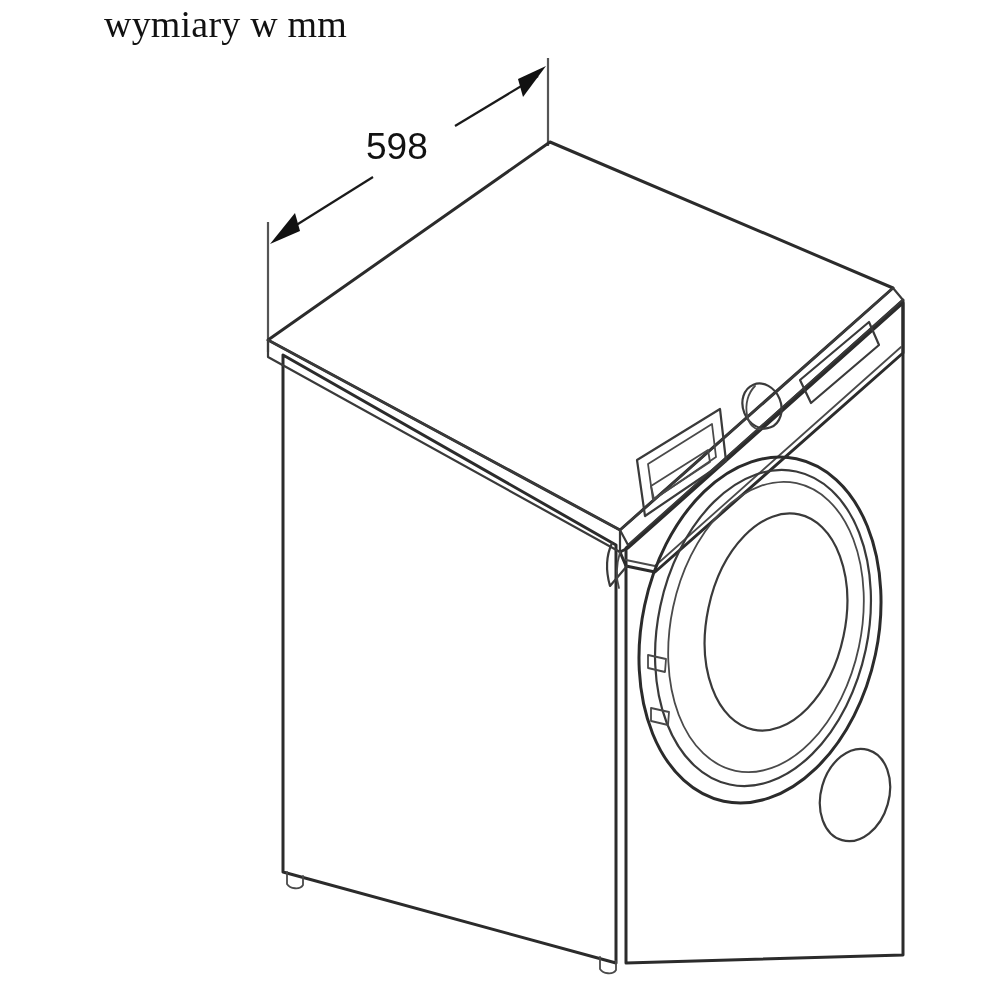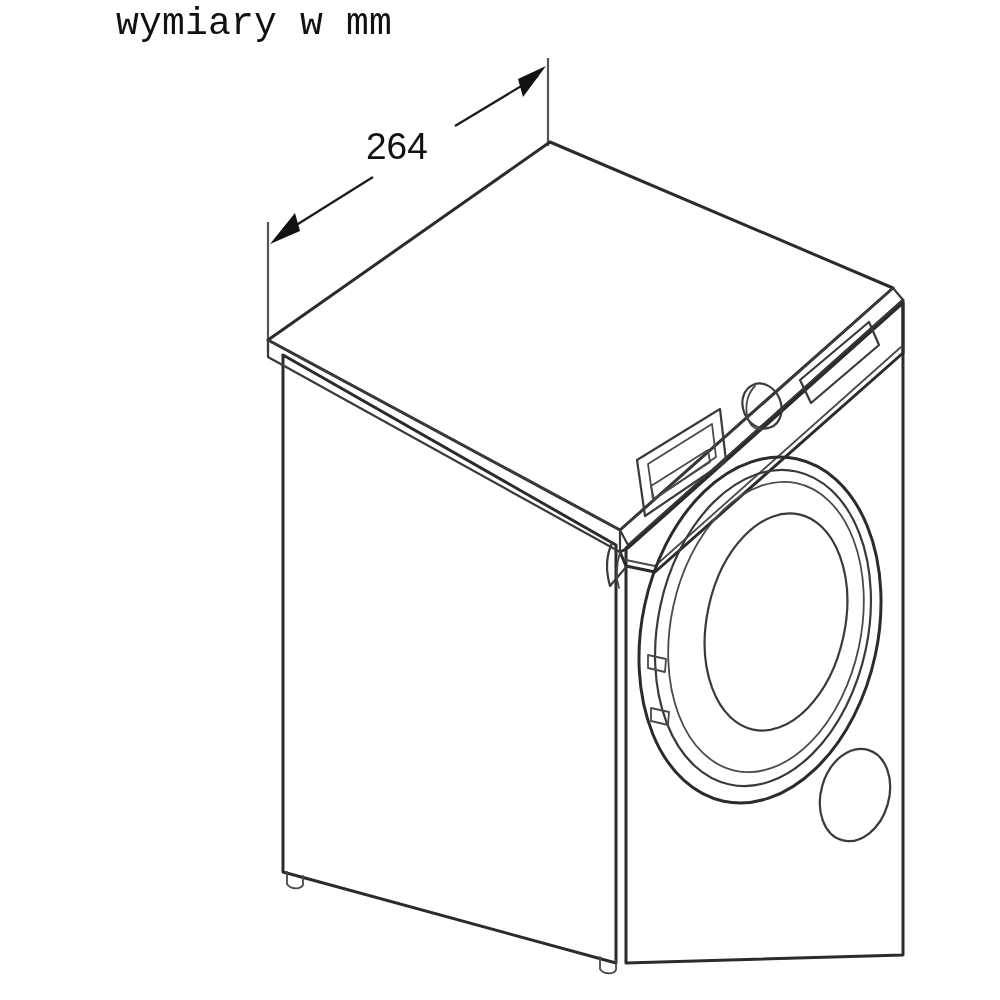--- a/index.html
+++ b/index.html
@@ -31,22 +31,21 @@
   }
   .caption-title {
     position: absolute;
     left: 104px;
     top: 2px;
     font-size: 38px;
     line-height: 44px;
     color: #111111;
     letter-spacing: 0.2px;
     white-space: nowrap;
-    font-family: Liberation Mono, monospace;
-    margin-left: 12px;
+    font-family: Liberation Serif, serif;
   }
   .dim-label {
     position: absolute;
     left: 366px;
     top: 126px;
     font-size: 37px;
     line-height: 42px;
     color: #111111;
     white-space: nowrap;
     font-family: "Liberation Sans", sans-serif;
@@ -90,21 +89,21 @@
     stroke: none;
   }
 </style>
 </head>
 <body>
 
 <div id="stage">
 
   <div class="caption-title">wymiary w mm</div>
 
-  <div class="dim-label">264</div>
+  <div class="dim-label">598</div>
 
   <svg id="drawing" viewBox="0 0 1000 1000" xmlns="http://www.w3.org/2000/svg">
 
     <g>
 
       <line class="extline" x1="268" y1="222" x2="268" y2="352"></line>
 
       <line class="extline" x1="548" y1="58" x2="548" y2="146"></line>
 
       <line class="dimline" x1="282" y1="234" x2="373" y2="177"></line>

